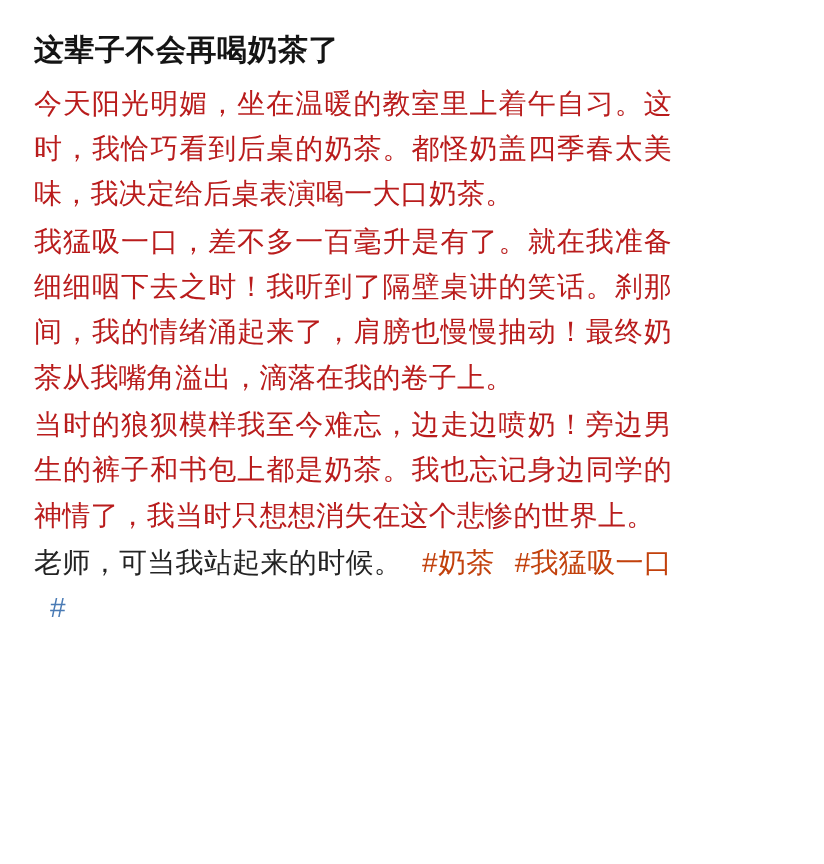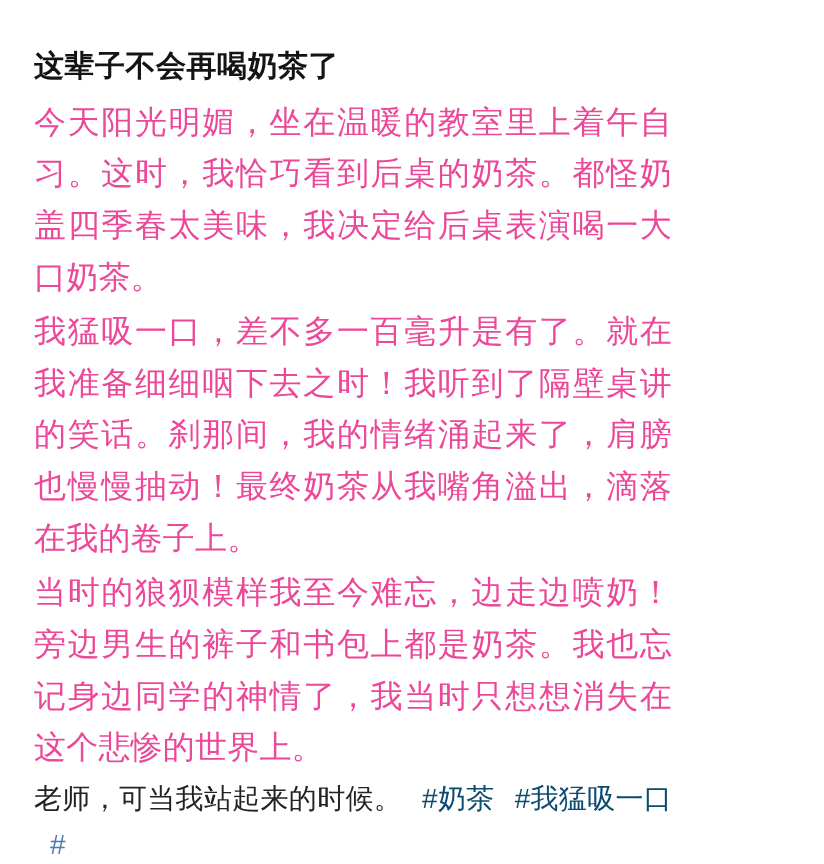--- a/index.html
+++ b/index.html
@@ -11,50 +11,50 @@
     width: 824px;
     height: 864px;
     font-family: "Liberation Sans", "DejaVu Sans", sans-serif;
     color: #1b1b1b;
     overflow: hidden;
   }
   .post {
     box-sizing: border-box;
     width: 700px;
     height: 864px;
-    padding: 46px 28px 0 34px;
+    padding: 30px 28px 0 34px;
     background: #ffffff;
   }
   .post-title {
     font-size: 30px;
     font-weight: bold;
     line-height: 1.35;
     letter-spacing: 0.5px;
     color: #141414;
     margin: 0 0 10px 0;
   }
   .para {
-    font-size: 32px;
+    font-size: 28px;
     line-height: 1.62;
     letter-spacing: 0.2px;
-    color: #ec4899;
+    color: #b91c1c;
     margin: 0 0 2px 0;
     text-align: justify;
     text-justify: inter-ideograph;
   }
   .para:last-of-type {
     margin-bottom: 0;
   }
   .tag-line {
     font-size: 28px;
     line-height: 1.62;
     color: #232323;
   }
   .hashtag {
-    color: #0c4a6e;
+    color: #c2410c;
     margin-left: 20px;
     cursor: pointer;
   }
   .hashtag:first-of-type {
     margin-left: 18px;
   }
   .hashtag-trailing {
     color: #4a7bb5;
     margin-left: 16px;
   }

